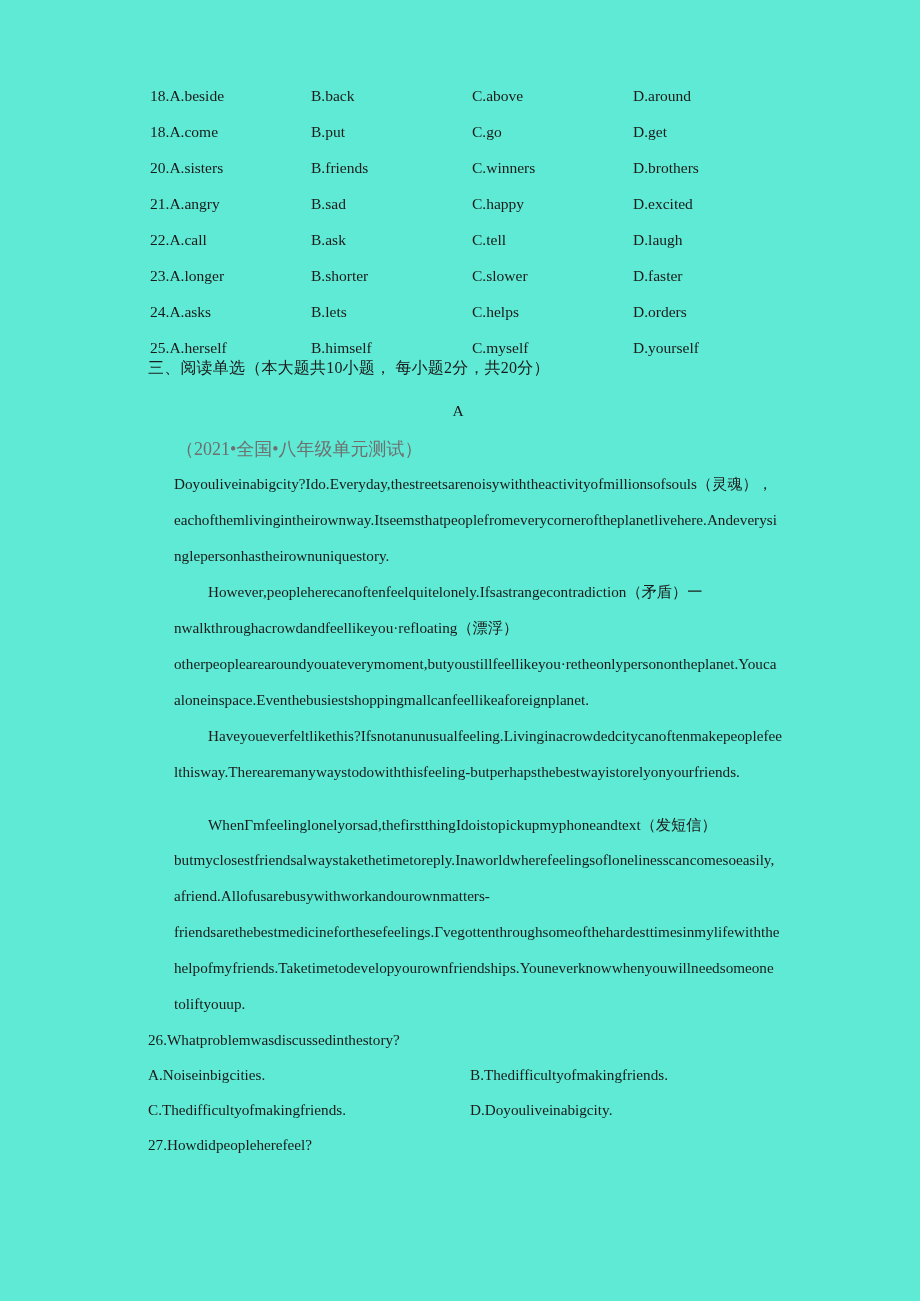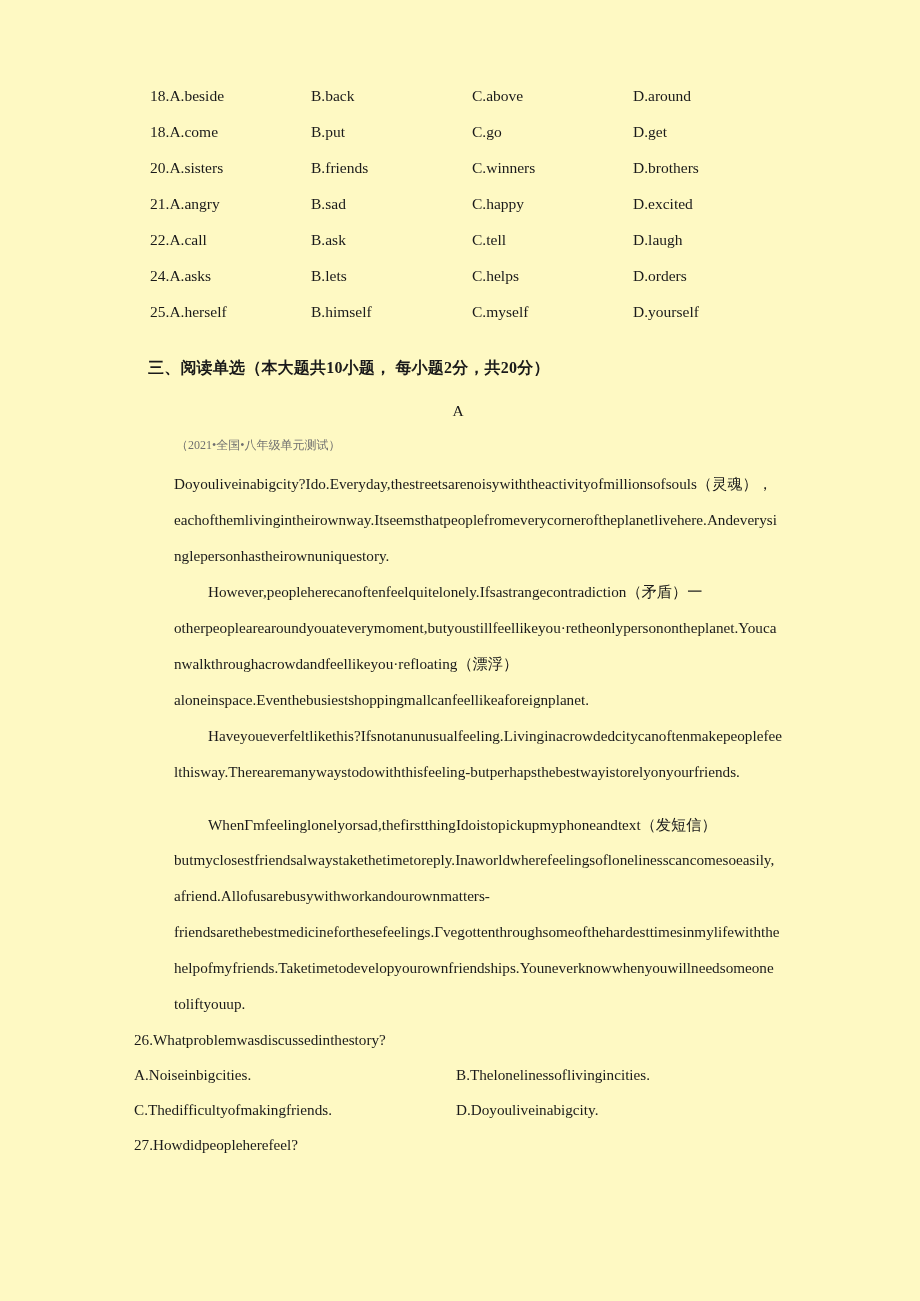--- a/index.html
+++ b/index.html
@@ -16,21 +16,21 @@
     font-family: "Liberation Serif", "DejaVu Serif", serif;
     color: #1a1a1a;
     -webkit-font-smoothing: antialiased;
   }
   .page {
     position: absolute;
     left: 0;
     top: 0;
     width: 920px;
     height: 1301px;
-    background: #fef9c3;
+    background: #5eead4;
   }
 
   
   .cloze-block {
     position: absolute;
     left: 150px;
     top: 78px;
     width: 640px;
   }
   .cloze-row {
@@ -48,42 +48,42 @@
   .opt-b { left: 161px; }
   .opt-c { left: 322px; }
   .opt-d { left: 483px; }
 
   
   .section-heading {
     position: absolute;
     left: 148px;
     top: 358px;
     font-size: 16px;
-    font-weight: bold;
+    font-weight: normal;
     letter-spacing: 0.2px;
     white-space: nowrap;
   }
 
   
   .passage-label {
     position: absolute;
     left: 0px;
     top: 402px;
     width: 920px;
     text-align: center;
     font-size: 15.5px;
   }
   .passage-label span { margin-left: -4px; }
 
   
   .source-line {
     position: absolute;
     left: 176px;
     top: 437px;
-    font-size: 12px;
+    font-size: 18px;
     color: #6f6f6f;
     white-space: nowrap;
   }
 
   
   .passage {
     position: absolute;
     left: 150px;
     top: 466px;
     width: 624px;
@@ -95,21 +95,21 @@
     line-height: 36px;
     white-space: nowrap;
     overflow: visible;
   }
   .pline.indent { text-indent: 34px; }
   .pline.gap { height: 52px; line-height: 70px; }
 
   
   .questions {
     position: absolute;
-    left: 134px;
+    left: 148px;
     top: 1022px;
     width: 640px;
     font-size: 15.2px;
   }
   .q-stem {
     height: 35px;
     line-height: 35px;
     white-space: nowrap;
   }
   .q-options {
@@ -156,20 +156,26 @@
       <span class="opt opt-d">D.excited</span>
     </div>
 
     <div class="cloze-row">
       <span class="opt opt-a">22.A.call</span>
       <span class="opt opt-b">B.ask</span>
       <span class="opt opt-c">C.tell</span>
       <span class="opt opt-d">D.laugh</span>
     </div>
 
+    <div class="cloze-row">
+      <span class="opt opt-a">23.A.longer</span>
+      <span class="opt opt-b">B.shorter</span>
+      <span class="opt opt-c">C.slower</span>
+      <span class="opt opt-d">D.faster</span>
+    </div>
 
     <div class="cloze-row">
       <span class="opt opt-a">24.A.asks</span>
       <span class="opt opt-b">B.lets</span>
       <span class="opt opt-c">C.helps</span>
       <span class="opt opt-d">D.orders</span>
     </div>
 
     <div class="cloze-row">
       <span class="opt opt-a">25.A.herself</span>
@@ -186,40 +192,40 @@
     <span>A</span>
   </div>
 
   <div class="source-line">（2021•全国•八年级单元测试）</div>
 
   <div class="passage">
     <div class="pline">Doyouliveinabigcity?Ido.Everyday,thestreetsarenoisywiththeactivityofmillionsofsouls（灵魂），</div>
     <div class="pline">eachofthemlivingintheirownway.Itseemsthatpeoplefromeverycorneroftheplanetlivehere.Andeverysi</div>
     <div class="pline">nglepersonhastheirownuniquestory.</div>
     <div class="pline indent">However,peopleherecanoftenfeelquitelonely.Ifsastrangecontradiction（矛盾）一</div>
+    <div class="pline">nwalkthroughacrowdandfeellikeyou·refloating（漂浮）</div>
     <div class="pline">otherpeoplearearoundyouateverymoment,butyoustillfeellikeyou·retheonlypersonontheplanet.Youca</div>
-    <div class="pline">nwalkthroughacrowdandfeellikeyou·refloating（漂浮）</div>
     <div class="pline">aloneinspace.Eventhebusiestshoppingmallcanfeellikeaforeignplanet.</div>
     <div class="pline indent">Haveyoueverfeltlikethis?Ifsnotanunusualfeeling.Livinginacrowdedcitycanoftenmakepeoplefee</div>
     <div class="pline">lthisway.Therearemanywaystodowiththisfeeling-butperhapsthebestwayistorelyonyourfriends.</div>
     <div class="pline gap indent">WhenΓmfeelinglonelyorsad,thefirstthingIdoistopickupmyphoneandtext（发短信）</div>
     <div class="pline">butmyclosestfriendsalwaystakethetimetoreply.Inaworldwherefeelingsoflonelinesscancomesoeasily,</div>
     <div class="pline">afriend.Allofusarebusywithworkandourownmatters-</div>
     <div class="pline">friendsarethebestmedicineforthesefeelings.Γvegottenthroughsomeofthehardesttimesinmylifewiththe</div>
     <div class="pline">helpofmyfriends.Taketimetodevelopyourownfriendships.Youneverknowwhenyouwillneedsomeone</div>
     <div class="pline">toliftyouup.</div>
   </div>
 
   <div class="questions">
 
     <div class="q-stem">26.Whatproblemwasdiscussedinthestory?</div>
 
     <div class="q-options">
       <span class="q-opt-left">A.Noiseinbigcities.</span>
-      <span class="q-opt-right">B.Thelonelinessoflivingincities.</span>
+      <span class="q-opt-right">B.Thedifficultyofmakingfriends.</span>
     </div>
 
     <div class="q-options">
       <span class="q-opt-left">C.Thedifficultyofmakingfriends.</span>
       <span class="q-opt-right">D.Doyouliveinabigcity.</span>
     </div>
 
     <div class="q-stem">27.Howdidpeopleherefeel?</div>
 
   </div>

